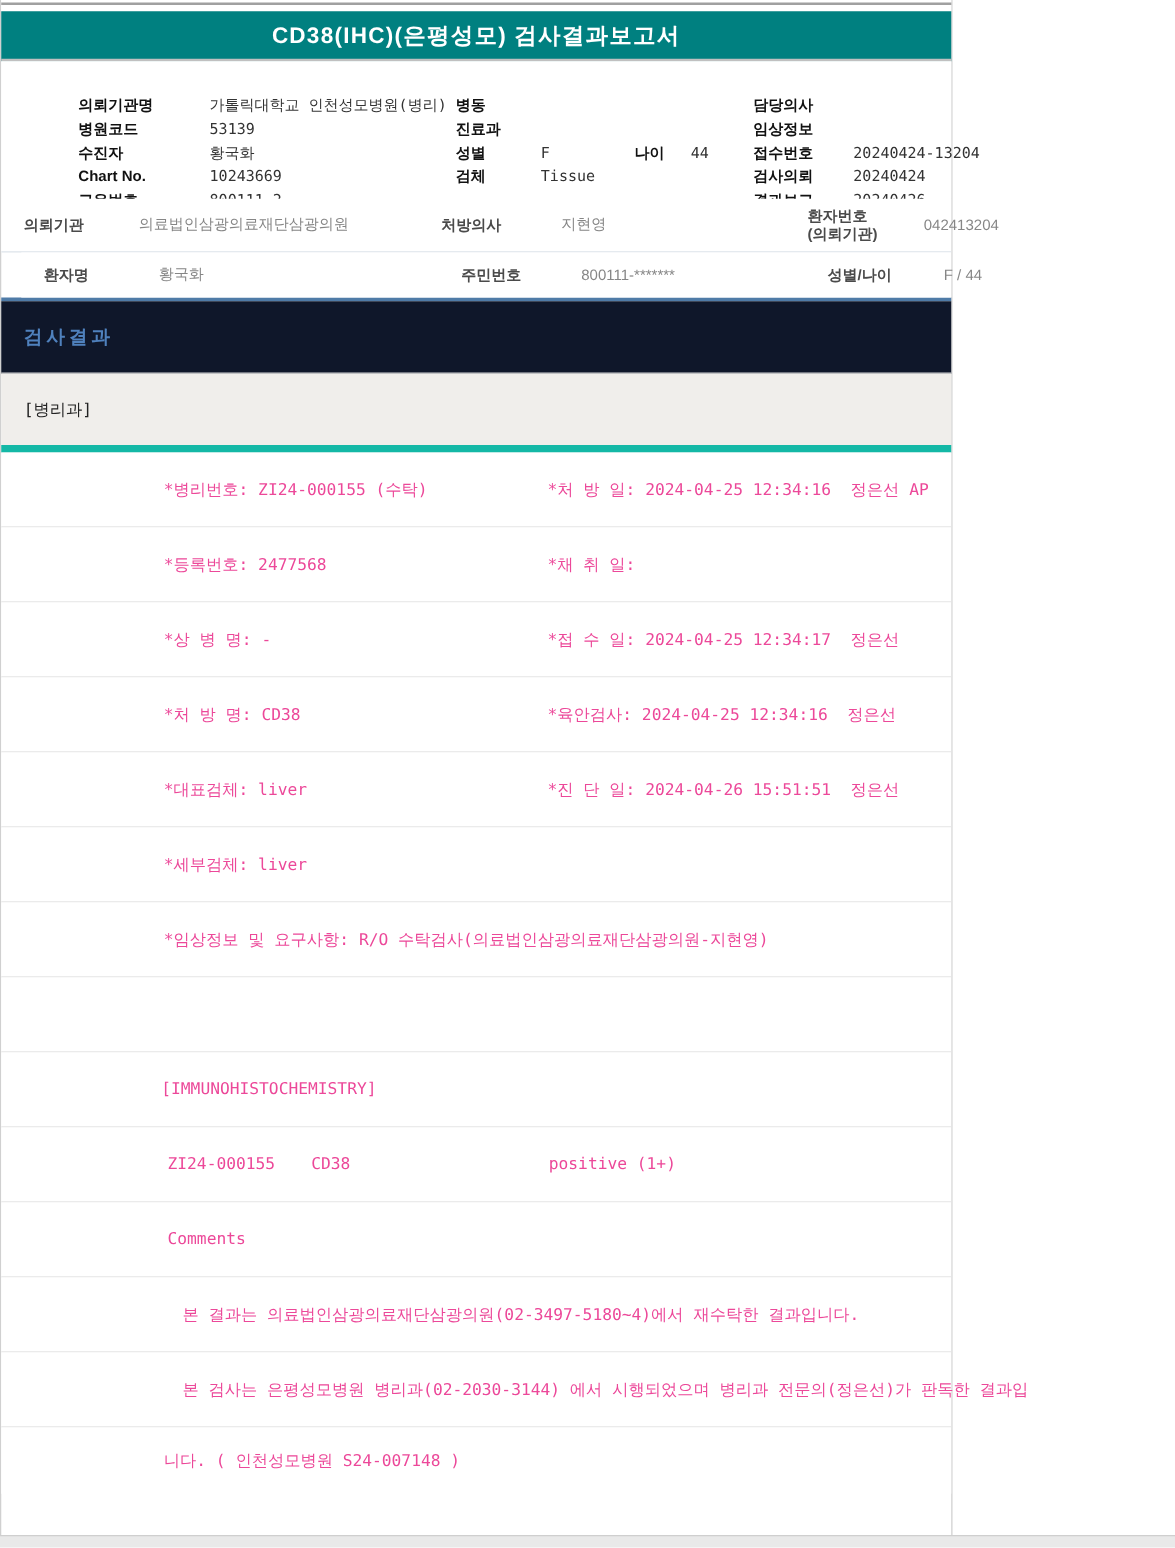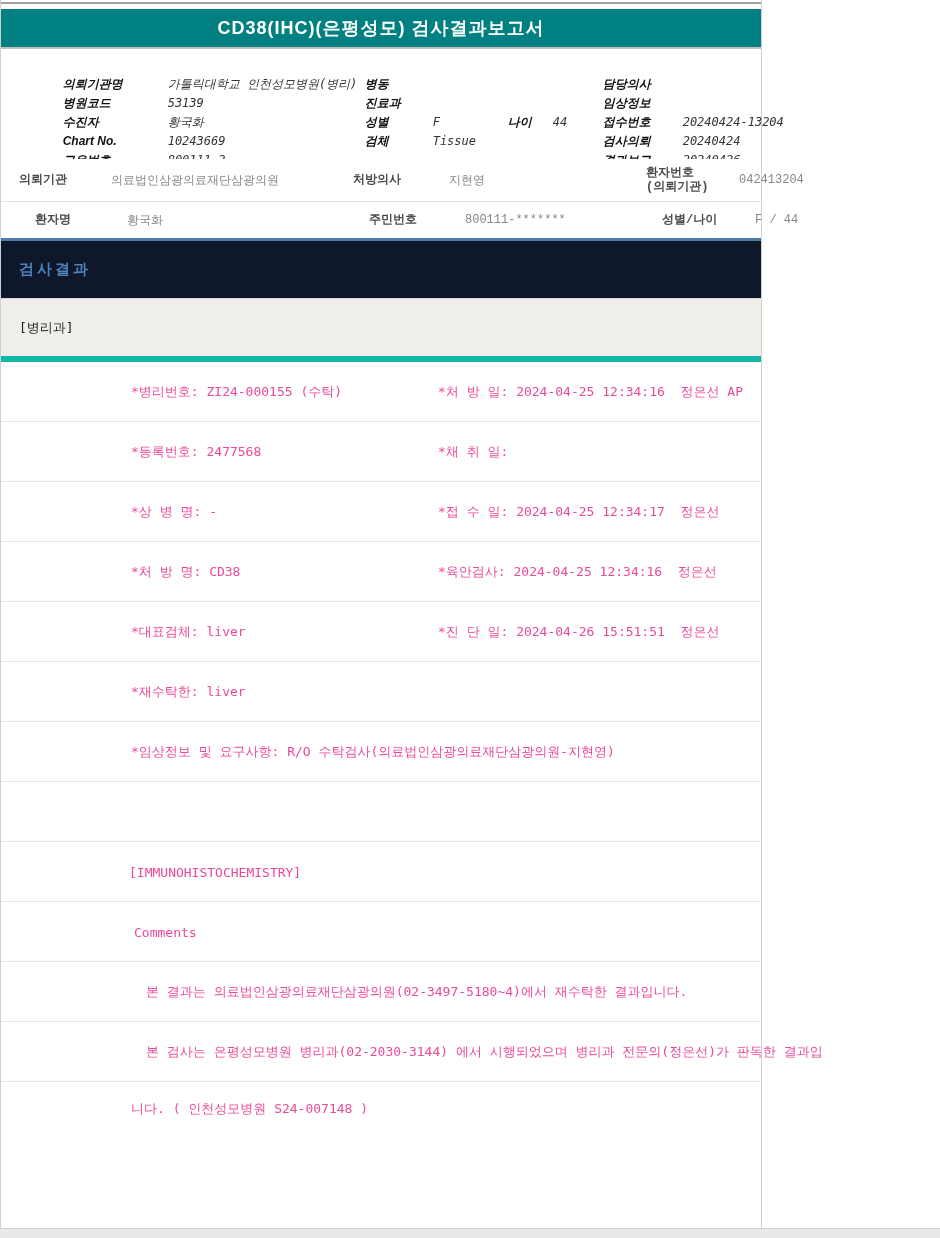--- a/index.html
+++ b/index.html
@@ -15,34 +15,34 @@
   
   .title-bar{height:38px;background:#008080;border-bottom:2px solid #c0c0c0;
     color:#ffffff;font-weight:bold;font-size:18px;text-align:center;line-height:38px;letter-spacing:1px;}
 
   
   .pat-header{position:relative;height:110px;background:#ffffff;font-size:12px;}
   .ph-col{position:absolute;top:7px;}
   .ph-col1{left:35px;}
   .ph-col2{left:337px;}
   .ph-col3{left:575px;}
-  .ph-row{height:19px;line-height:19px;white-space:pre;font-style:italic;}
+  .ph-row{height:19px;line-height:19px;white-space:pre;}
   .ph-label{display:inline-block;font-weight:bold;color:#111111;}
   .ph-col1 .ph-label{width:105px;}
   .ph-col2 .ph-label{width:68px;}
   .ph-col3 .ph-label{width:80px;}
   .ph-label2{display:inline-block;font-weight:bold;color:#111111;width:45px;margin-left:30px;}
   .ph-value{color:#333333;}
 
   
   .bi-bar{height:37px;background:#edf1f6;border-top:2px solid #b3b3b3;border-bottom:1px solid #d9e0e8;
     padding-left:18px;display:flex;align-items:center;}
   .bi-title{color:#4f81bd;font-weight:bold;font-size:15px;letter-spacing:2px;}
   .bi-reg{color:#85a7cd;font-size:12px;margin-left:8px;}
-  .bi-row{position:relative;font-size:12px;background:#ffffff;font-family:Liberation Mono, monospace;}
+  .bi-row{position:relative;font-size:12px;background:#ffffff;}
   .bi-row1{height:42px;border-bottom:1px solid #dde3ea;}
   .bi-row2{height:36px;margin-left:16px;}
   .bi-thick{height:3px;background:#4f7ba7;}
   .bl{position:absolute;font-weight:bold;color:#4a4a4a;top:50%;transform:translateY(-50%);line-height:14px;}
   .bv{position:absolute;color:#868686;top:50%;transform:translateY(-50%);white-space:pre;}
   .p1{left:18px;}  .p2{left:110px;} .p3{left:352px;} .p4{left:448px;} .p5{left:645px;} .p6{left:738px;}
 
   
   .res-bar{height:57px;background:#0f172a;border-bottom:1px solid #d6d6d6;padding-left:18px;
     display:flex;align-items:center;}
@@ -174,34 +174,39 @@
   </div>
   <div class="detail-row mono">
     <span class="dl">*처 방 명: CD38</span>
     <span class="dr">*육안검사: 2024-04-25 12:34:16  정은선</span>
   </div>
   <div class="detail-row mono">
     <span class="dl">*대표검체: liver</span>
     <span class="dr">*진 단 일: 2024-04-26 15:51:51  정은선</span>
   </div>
   <div class="detail-row mono">
-    <span class="dl">*재수탁한: liver</span>
+    <span class="dl">*세부검체: liver</span>
     <span class="dr"></span>
   </div>
   <div class="detail-row mono">
     <span class="dl">*임상정보 및 요구사항: R/O 수탁검사(의료법인삼광의료재단삼광의원-지현영)</span>
     <span class="dr"></span>
   </div>
 
   <div class="detail-row"></div>
 
   <div class="detail-row mono">
     <span class="ihc-head">[IMMUNOHISTOCHEMISTRY]</span>
   </div>
 
+  <div class="detail-row mono">
+    <span class="ihc-no">ZI24-000155</span>
+    <span class="ihc-test">CD38</span>
+    <span class="ihc-result">positive (1+)</span>
+  </div>
 
   <div class="detail-row mono">
     <span class="cmt-label">Comments</span>
   </div>
 
   <div class="detail-row mono">
     <span class="cmt-line">본 결과는 의료법인삼광의료재단삼광의원(02-3497-5180~4)에서 재수탁한 결과입니다.</span>
   </div>
   <div class="detail-row mono">
     <span class="cmt-line">본 검사는 은평성모병원 병리과(02-2030-3144) 에서 시행되었으며 병리과 전문의(정은선)가 판독한 결과입</span>

